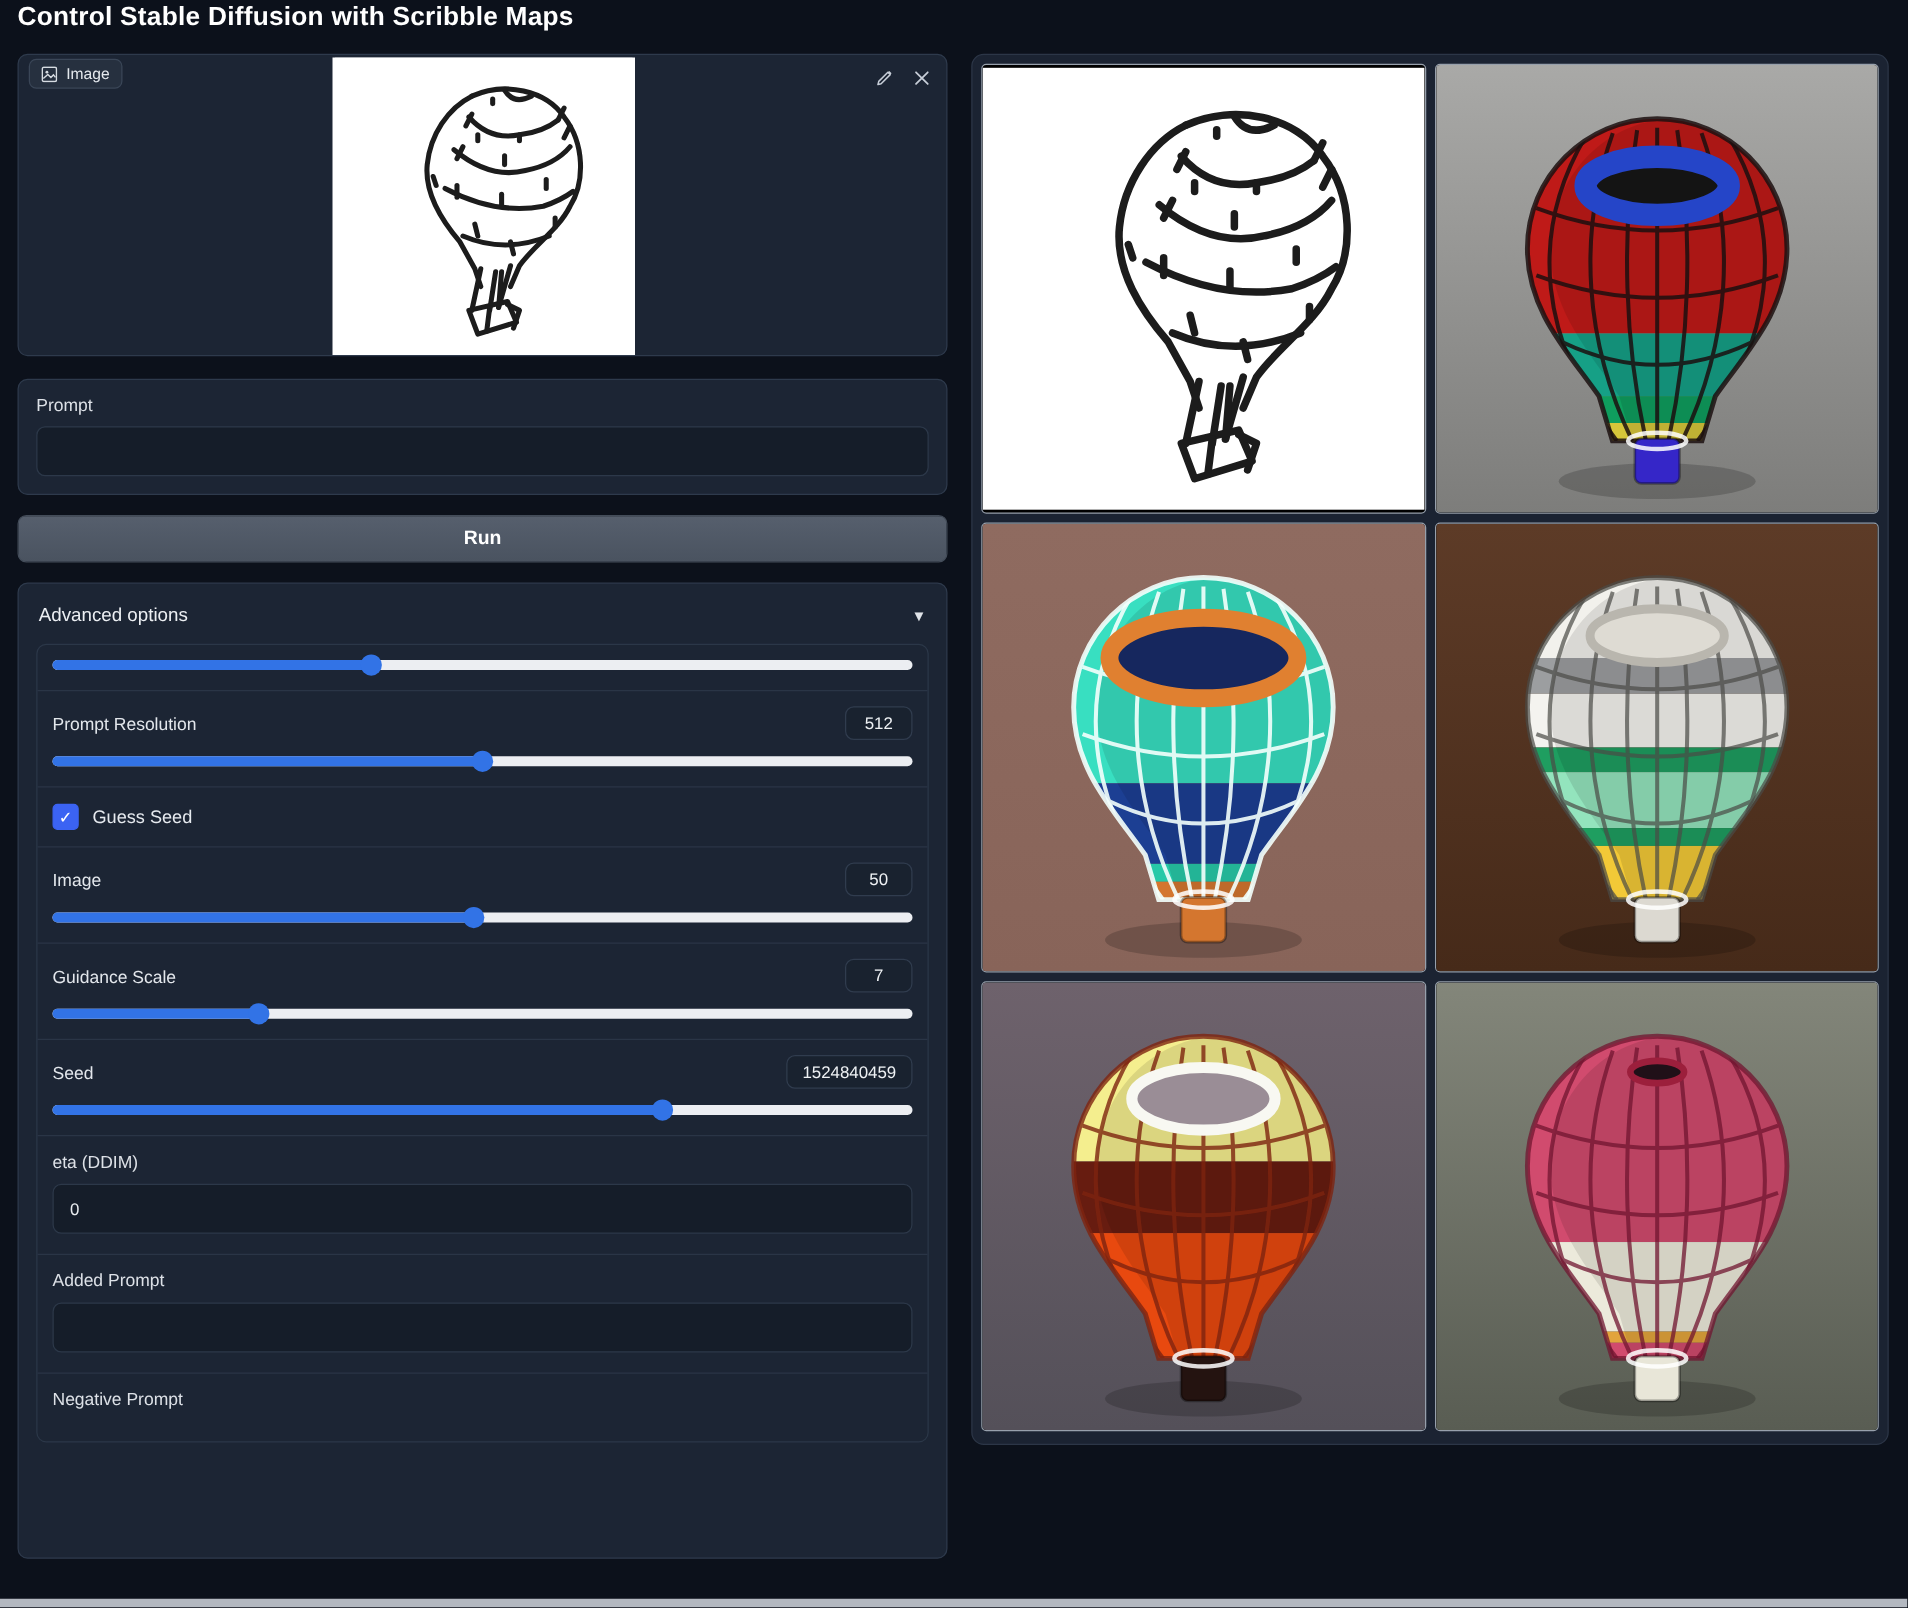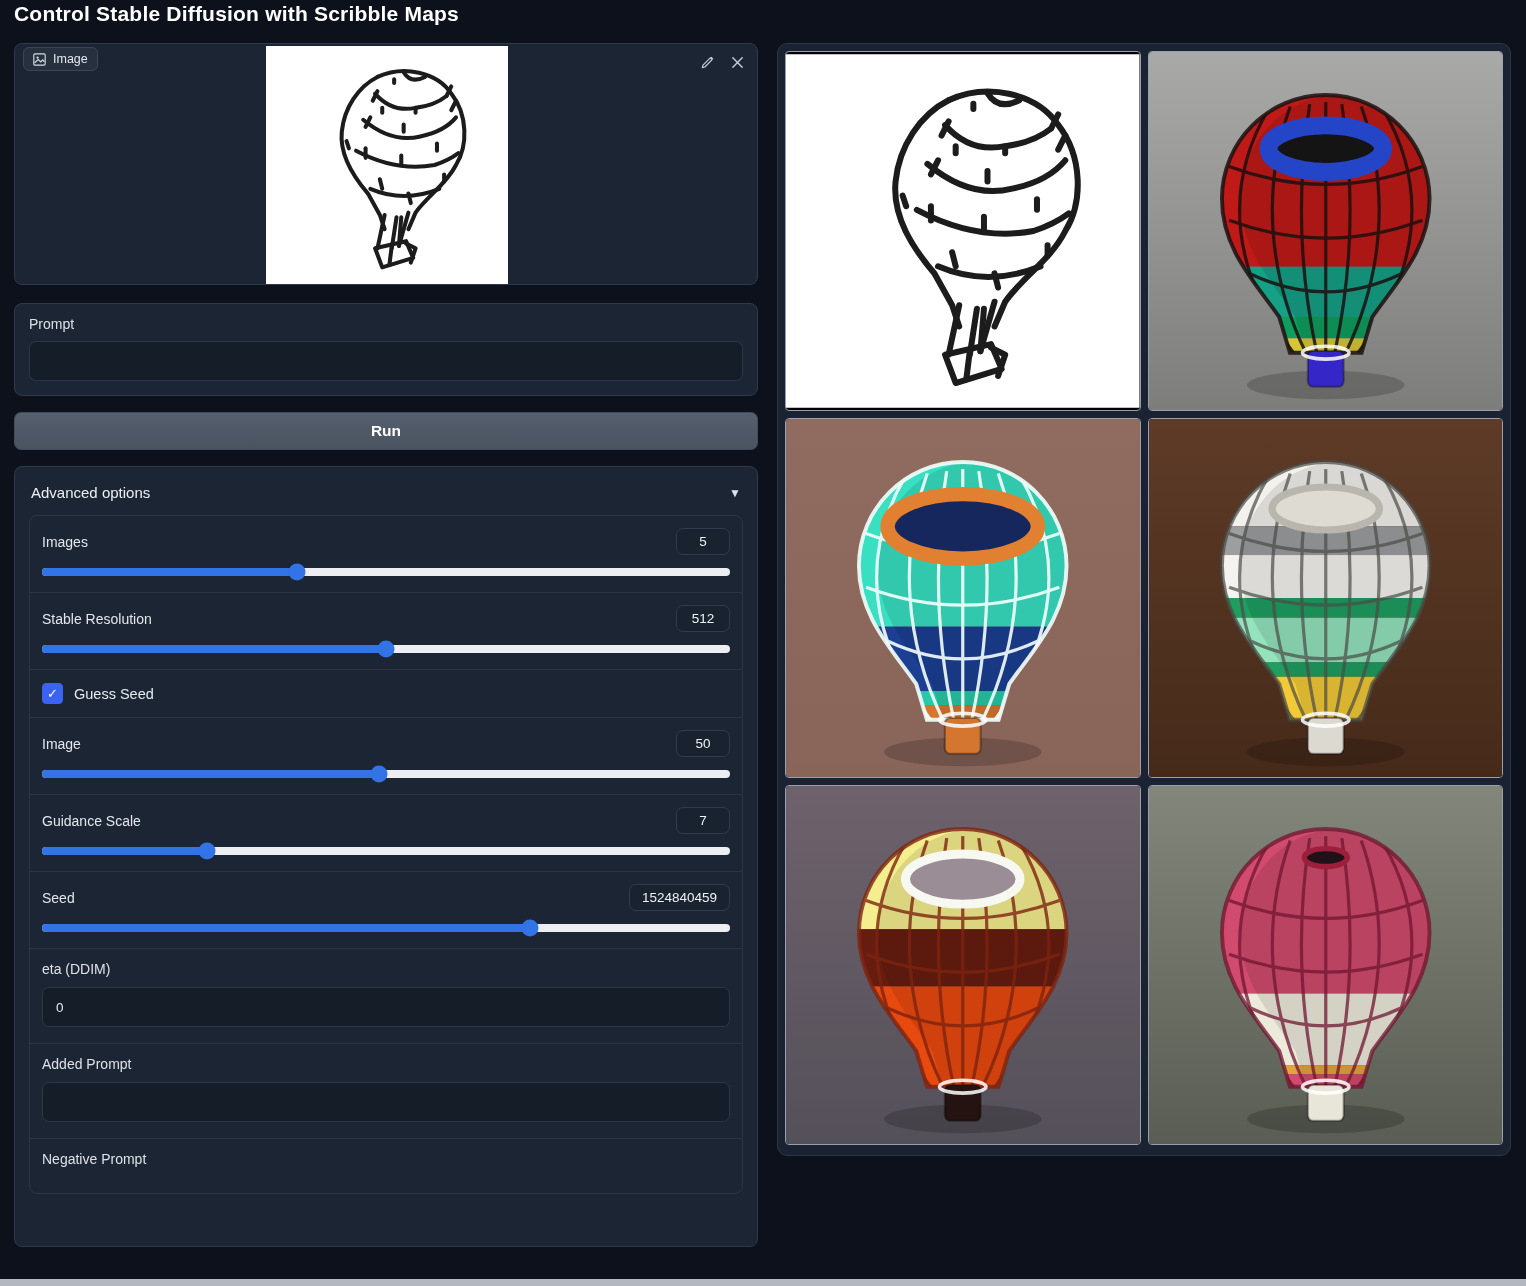--- a/index.html
+++ b/index.html
@@ -143,33 +143,29 @@
 
       <div class="panel advanced-panel">
         <div class="adv-header">
           <span>Advanced options</span>
           <span class="adv-arrow">▼</span>
         </div>
 
         <div class="group">
 
           <div class="row">
-            <div class="slider-head">
-              <span class="slider-label">Images</span>
-              <span class="value-box">5</span>
-            </div>
             <div class="slider-track">
               <div class="slider-fill" style="width: 37%;"></div>
                 <div class="slider-thumb" style="left: 37%;"></div>
             </div>
           </div>
 
           <div class="row">
             <div class="slider-head">
-              <span class="slider-label">Stable Resolution</span>
+              <span class="slider-label">Prompt Resolution</span>
               <span class="value-box">512</span>
             </div>
             <div class="slider-track">
               <div class="slider-fill" style="width: 50%;"></div>
                 <div class="slider-thumb" style="left: 50%;"></div>
             </div>
           </div>
 
 
           <div class="row checkbox-row">

